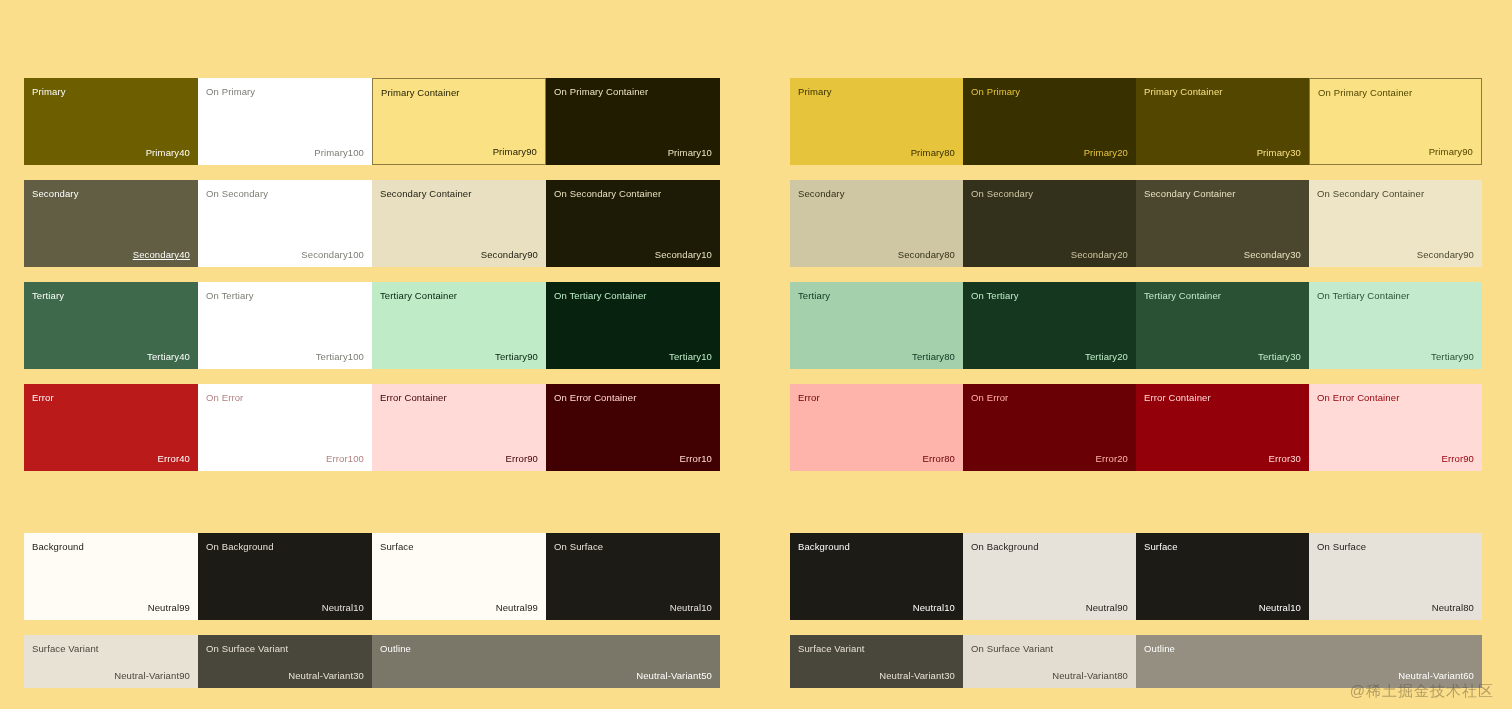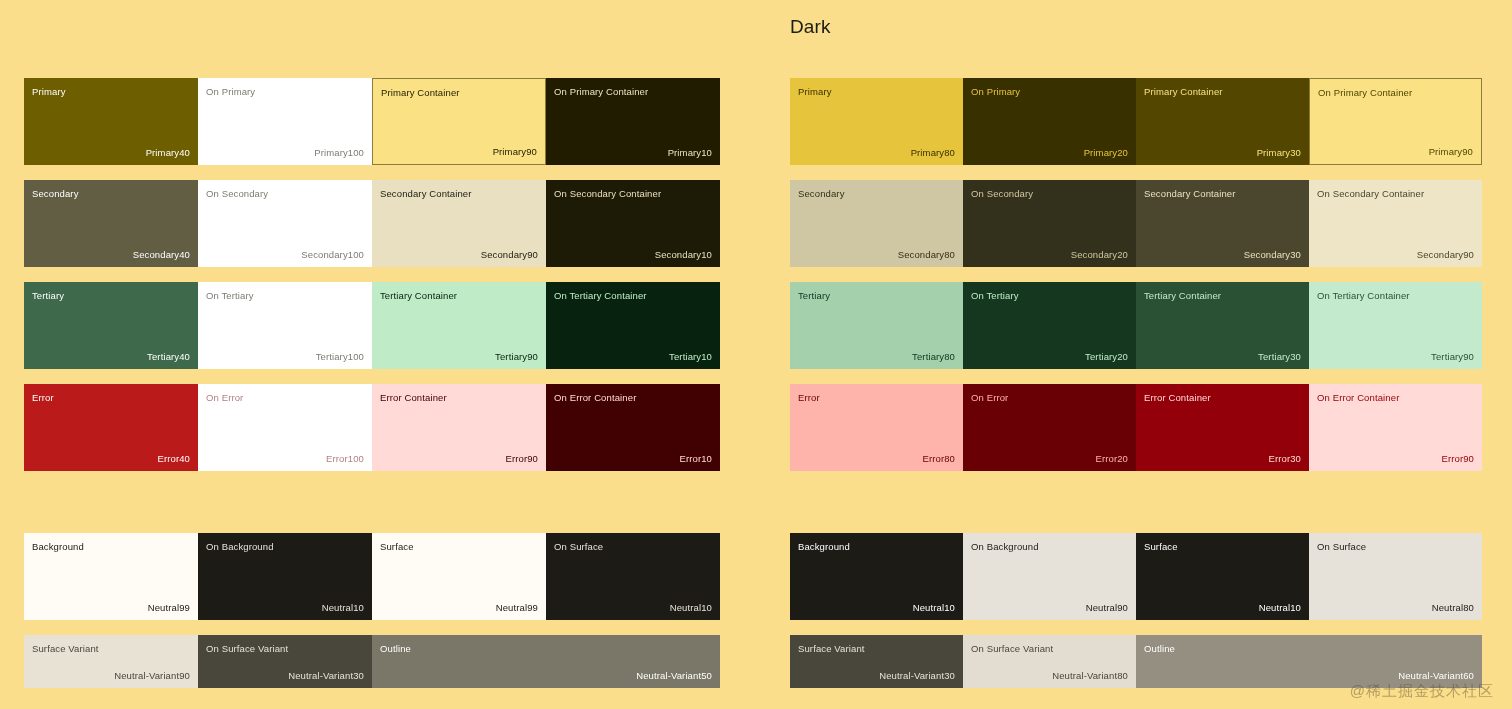--- a/index.html
+++ b/index.html
@@ -103,21 +103,21 @@
             <span class="bot-label" style="color: rgb(31, 27, 0);">Primary90</span>
           </div>
           <div class="swatch" style="width: 174px; background: rgb(33, 27, 0);">
             <span class="top-label" style="color: rgb(237, 227, 192);">On Primary Container</span>
             <span class="bot-label" style="color: rgb(237, 227, 192);">Primary10</span>
           </div>
         </div>
         <div class="row main">
           <div class="swatch" style="width: 174px; background: rgb(97, 94, 67);">
             <span class="top-label" style="color: rgb(255, 255, 255);">Secondary</span>
-            <span class="bot-label" style="color: rgb(255, 255, 255);">Secondary40</span>
+            <span class="bot-label" style="color: rgb(255, 255, 255); text-decoration: underline;">Secondary40</span>
           </div>
           <div class="swatch" style="width: 174px; background: rgb(255, 255, 255);">
             <span class="top-label" style="color: rgb(124, 124, 116);">On Secondary</span>
             <span class="bot-label" style="color: rgb(124, 124, 116);">Secondary100</span>
           </div>
           <div class="swatch" style="width: 174px; background: rgb(232, 224, 192);">
             <span class="top-label" style="color: rgb(29, 28, 16);">Secondary Container</span>
             <span class="bot-label" style="color: rgb(29, 28, 16);">Secondary90</span>
           </div>
           <div class="swatch" style="width: 174px; background: rgb(29, 27, 5);">
@@ -190,21 +190,20 @@
             <span class="bot-label" style="color: rgb(232, 226, 212);">Neutral-Variant30</span>
           </div>
           <div class="swatch" style="width: 348px; background: rgb(122, 119, 104);">
             <span class="top-label" style="color: rgb(255, 255, 255);">Outline</span>
             <span class="bot-label" style="color: rgb(255, 255, 255);">Neutral-Variant50</span>
           </div>
         </div>
       </div>
     </div>
     <div class="theme-col dark">
-      <div class="theme-title" style="color: rgb(28, 27, 22);">Dark</div>
       <div class="groups">
         <div class="row main">
           <div class="swatch" style="width: 173px; background: rgb(230, 197, 60);">
             <span class="top-label" style="color: rgb(58, 47, 0);">Primary</span>
             <span class="bot-label" style="color: rgb(58, 47, 0);">Primary80</span>
           </div>
           <div class="swatch" style="width: 173px; background: rgb(57, 48, 0);">
             <span class="top-label" style="color: rgb(230, 197, 60);">On Primary</span>
             <span class="bot-label" style="color: rgb(230, 197, 60);">Primary20</span>
           </div>

